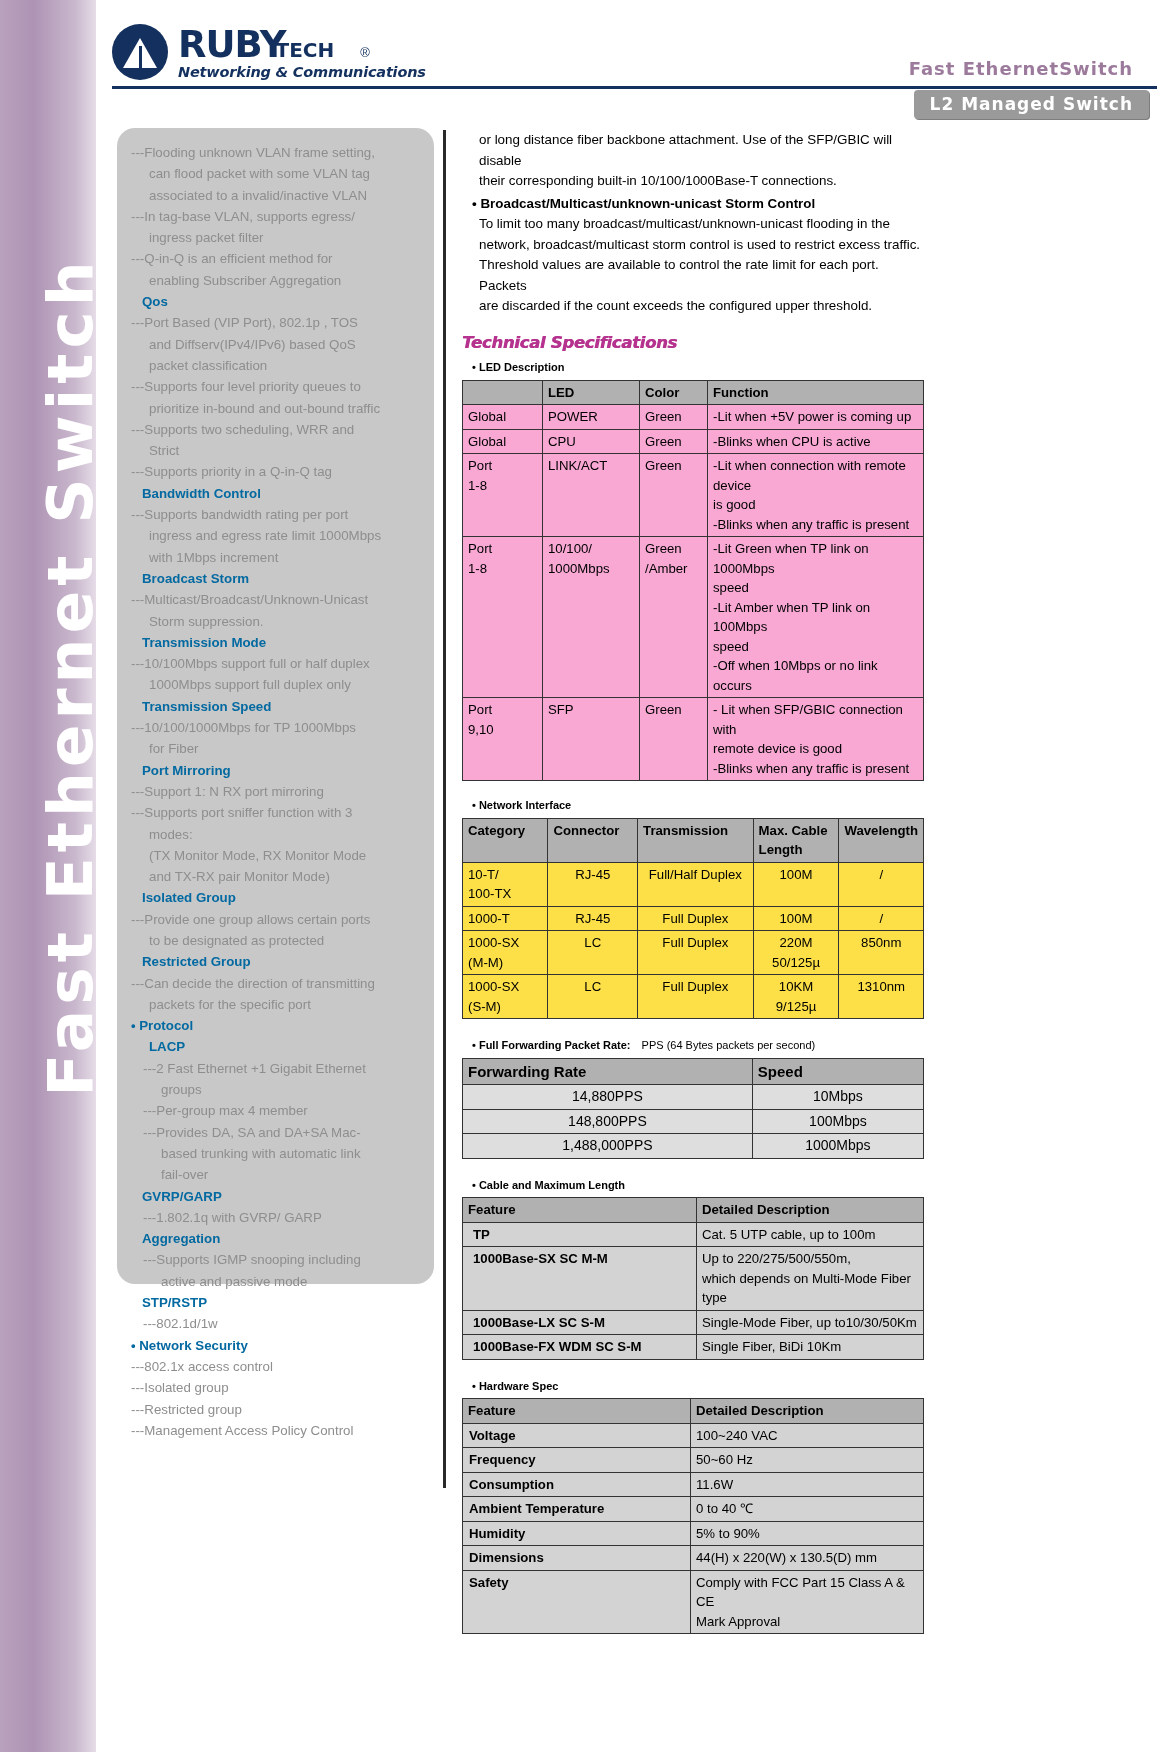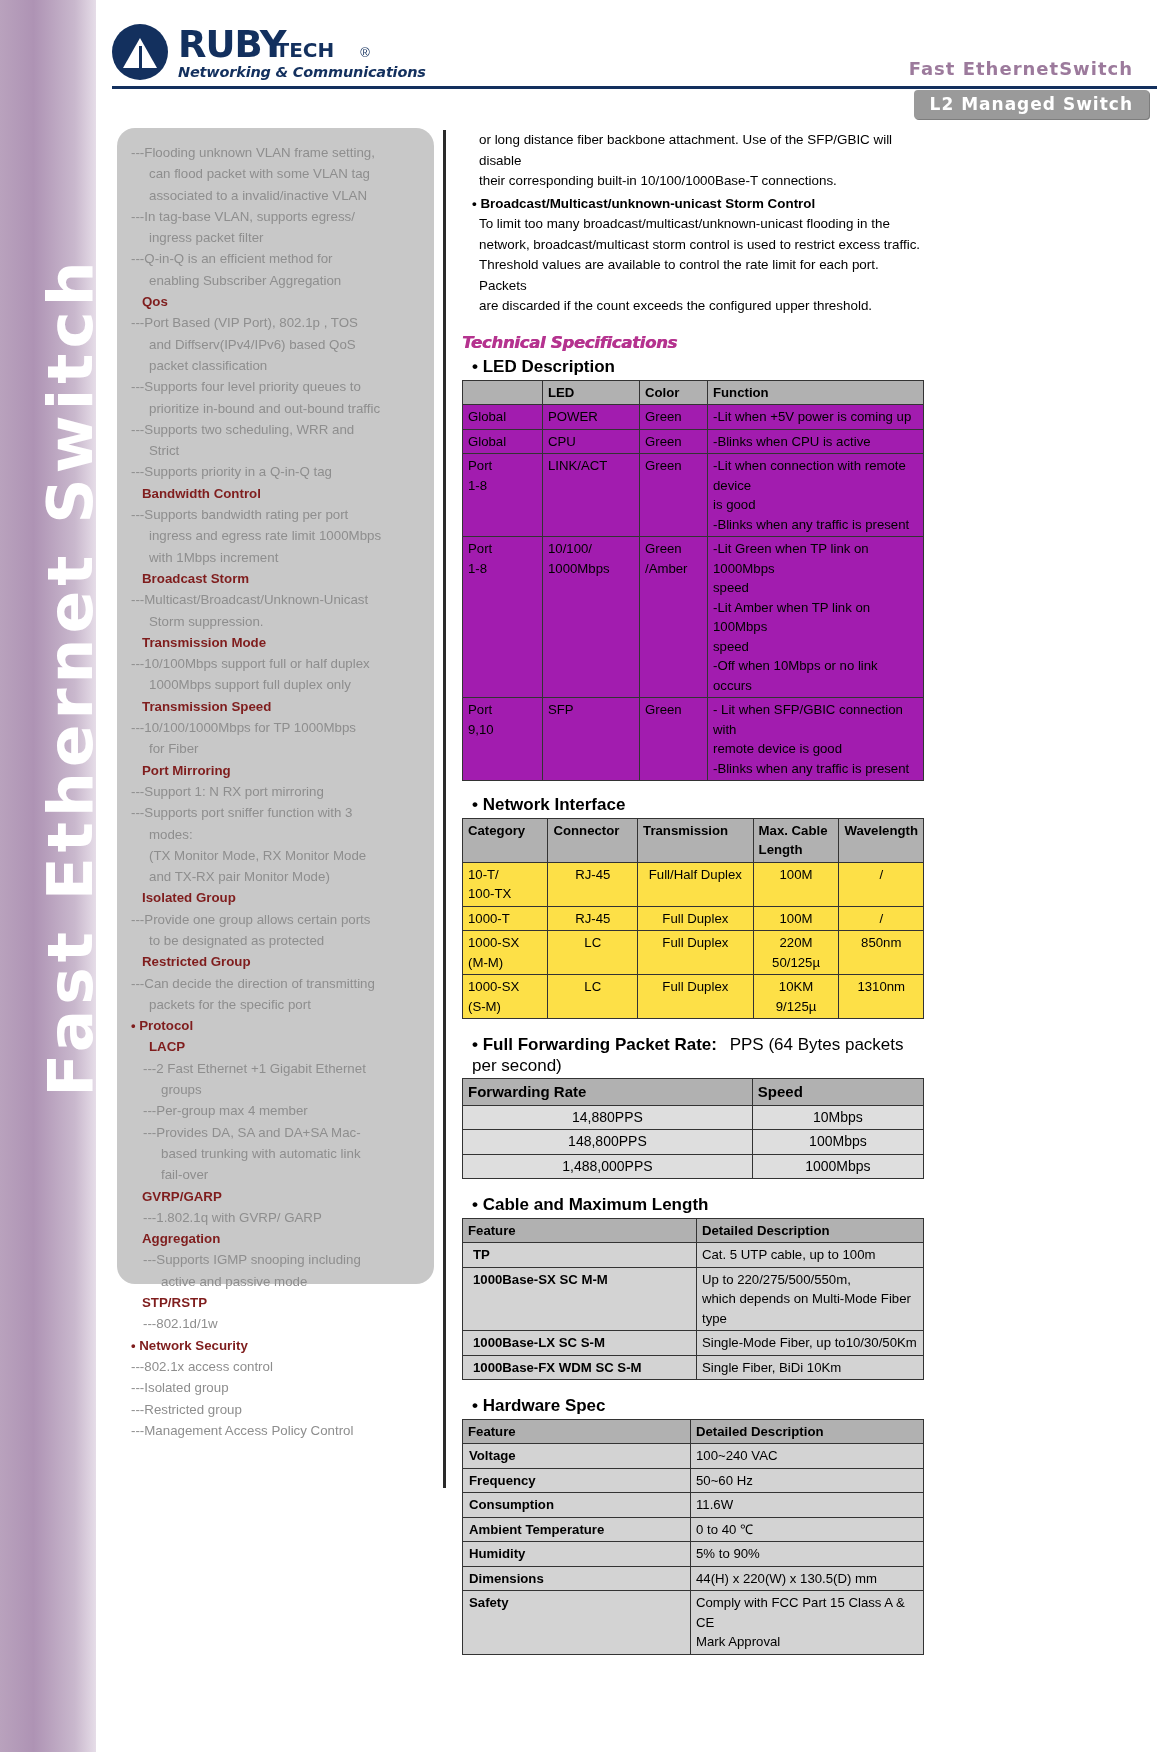--- a/index.html
+++ b/index.html
@@ -90,21 +90,21 @@
   
   #left-col {
     position:absolute; left:117px; top:128px;
     width:317px; height:1156px;
     background:#c8c8c8;
     border-radius:18px;
     padding:14px 8px 10px 12px;
     color:#8e8e8e;
     font-size:13.3px; line-height:21.3px;
   }
-  .l-head { font-weight:bold; color:#7f1d1d; padding-left:13px; }
+  .l-head { font-weight:bold; color:#0369a1; padding-left:13px; }
   .l-head.bullet { padding-left:2px; }
   .l-head.bullet:before { content:"• "; font-size:13px; }
   .l-item { padding-left:2px; text-indent:0; }
   .l-sub  { padding-left:20px; }
   .l-head.indent { padding-left:20px; }
   .l-item.indent { padding-left:14px; }
   .l-sub.indent   { padding-left:32px; }
 
   #divider {
     position:absolute; left:443px; top:130px;
@@ -121,36 +121,36 @@
   .r-body { margin-left:17px; }
 
   #tech-spec {
     font-size:16.5px; font-weight:bold; font-style:italic;
     color:#b5338f; margin:16px 0 4px 0;
     font-family:"DejaVu Sans", sans-serif;
     letter-spacing:-0.3px;
     text-shadow:0.6px 0 0 #b5338f;
   }
   .sec-title {
-    font-size:17px; font-weight:bold; margin:2px 0 2px 10px; color:#000;
+    font-size:11px; font-weight:bold; margin:2px 0 2px 10px; color:#000;
   }
   .sec-title:before { content:"• "; }
   .sec-title .normal { font-weight:normal;margin-left:8px; }
 
   table { border-collapse:collapse; width:100%; font-size:13.2px; }
   table th, table td {
     border:1px solid #333333; padding:2px 5px;
     vertical-align:top; line-height:19.5px;
   }
   table th { background:#b1b1b1; font-weight:bold; text-align:left; }
   table td { background:#ececec; }
 
   
   #tbl-led { margin-bottom:14px; }
-  #tbl-led td { background:#a21caf; }
+  #tbl-led td { background:#f9a8d4; }
   #tbl-led col.k1 { width:80px; }
   #tbl-led col.k2 { width:97px; }
   #tbl-led col.k3 { width:68px; }
 
   
   #tbl-net { margin-bottom:16px; }
   #tbl-net td { background:#fde047; text-align:center; }
   #tbl-net td.left { text-align:left; }
   #tbl-net col.n1 { width:101px; }
   #tbl-net col.n2 { width:101px; }

